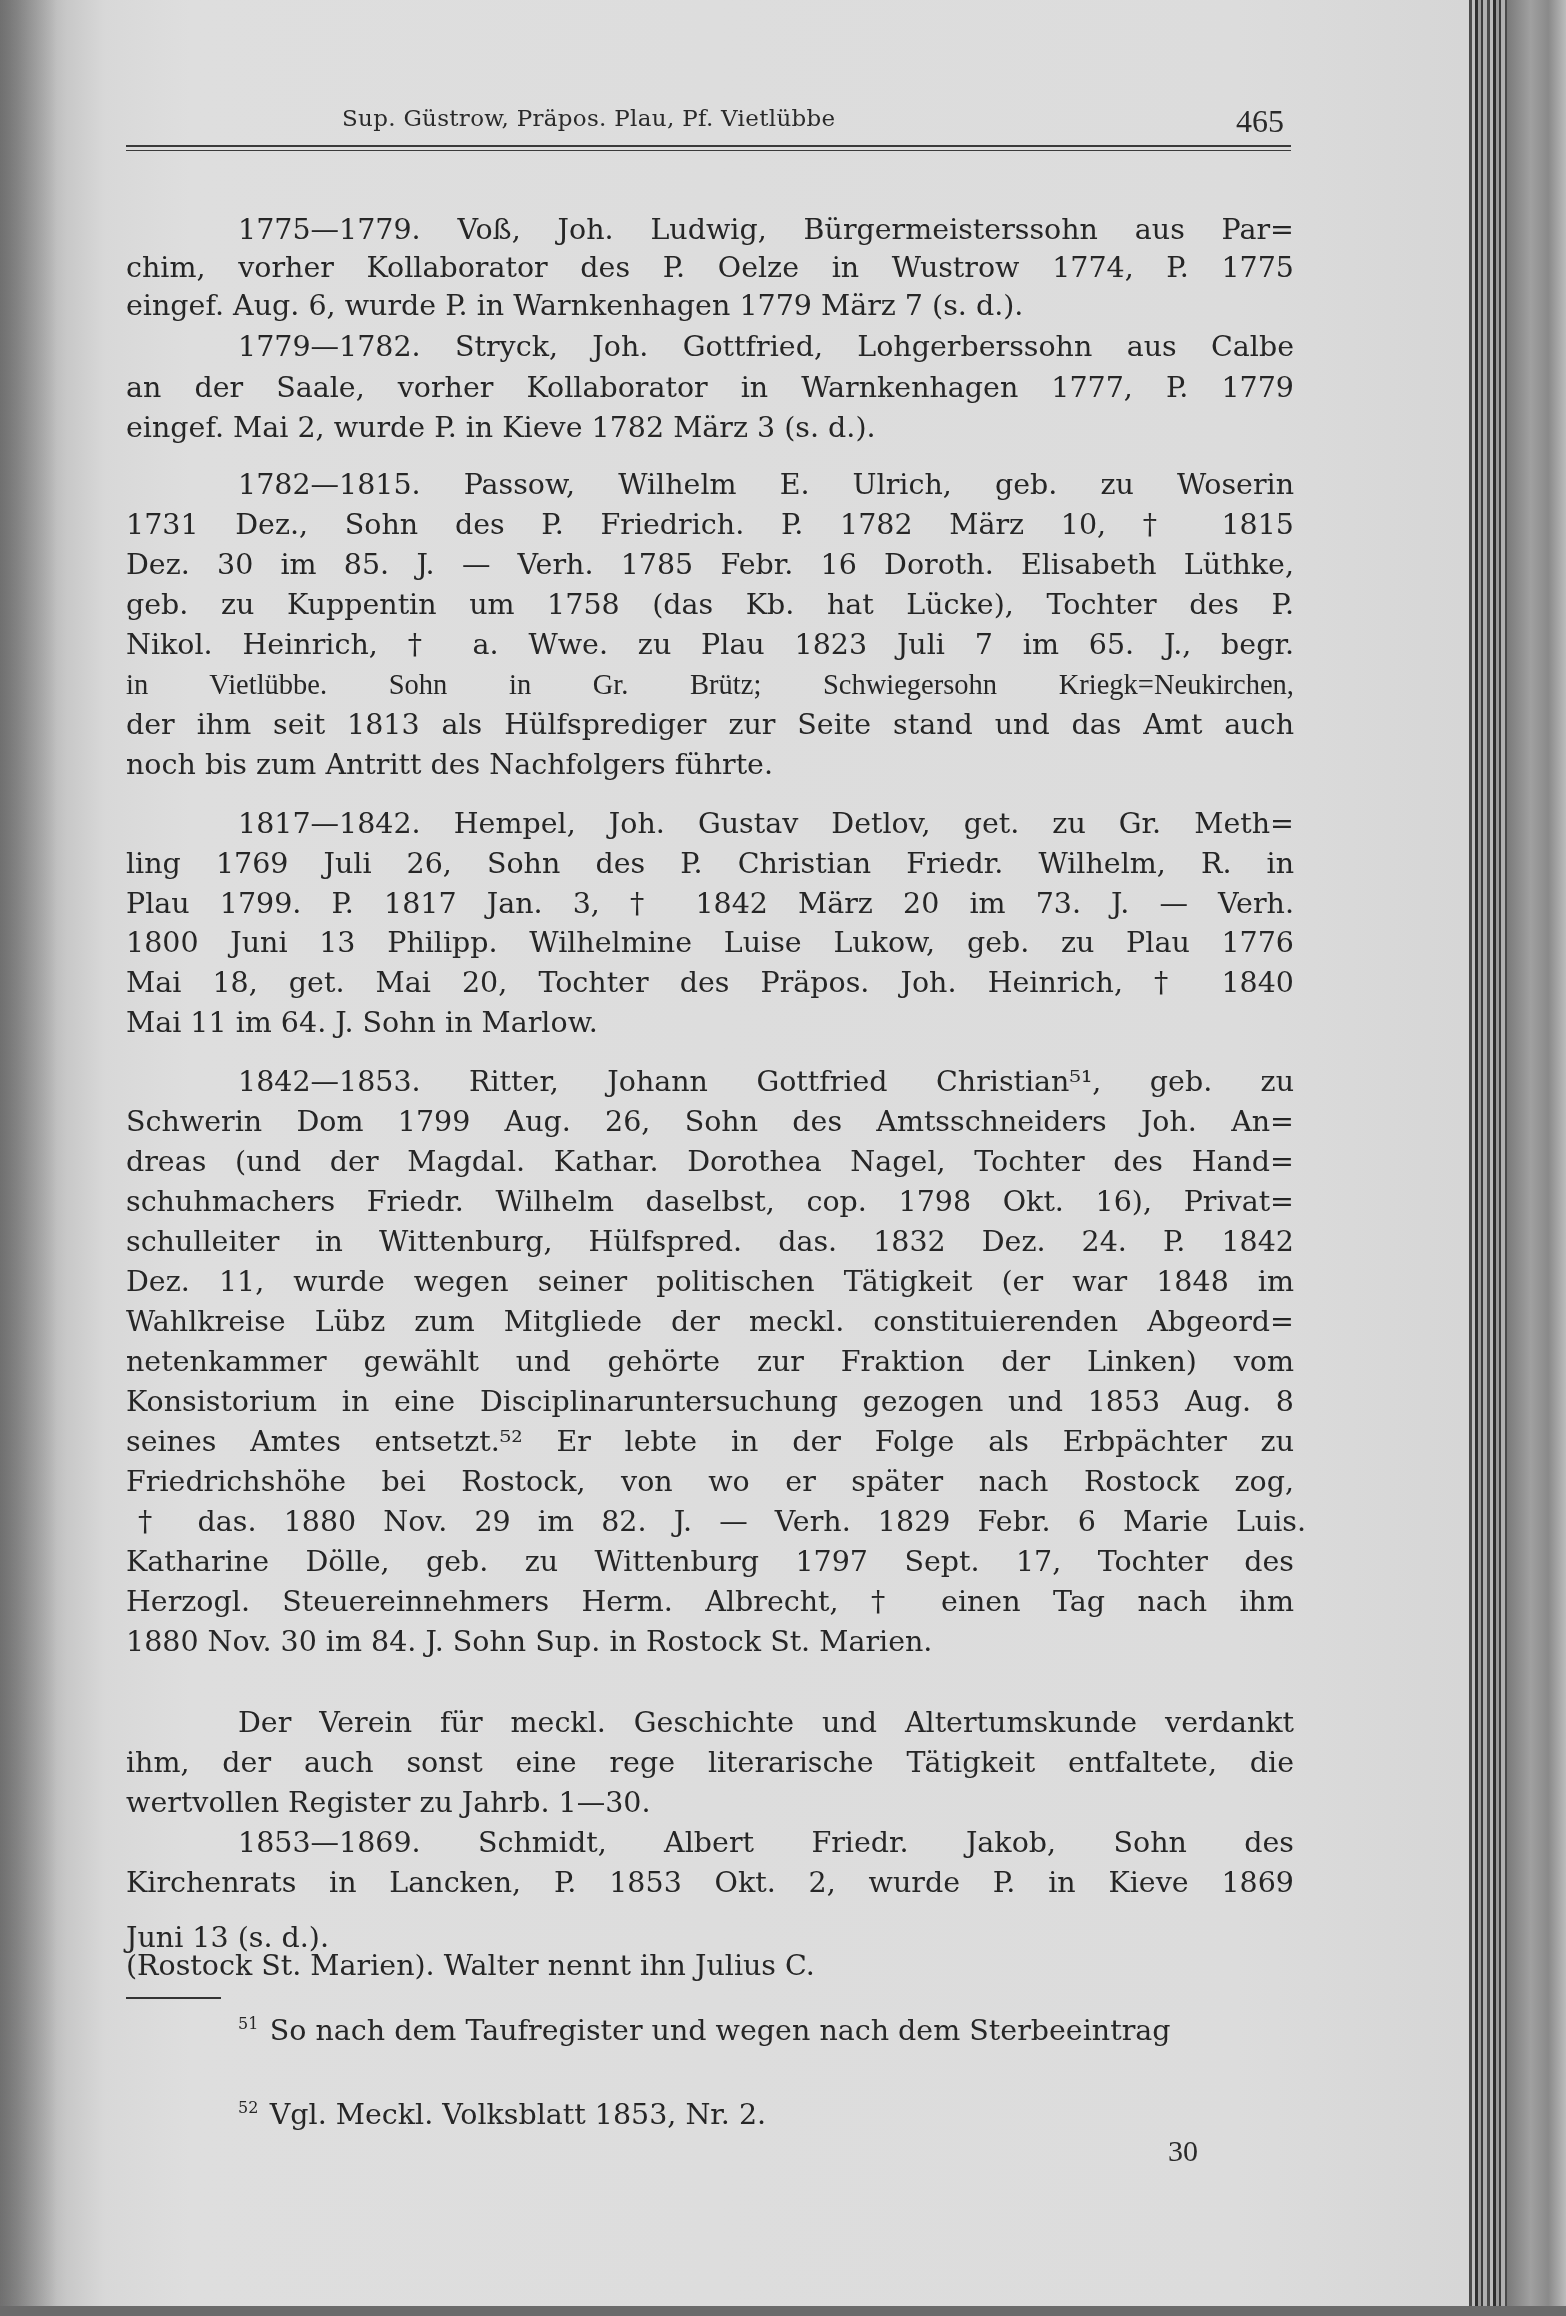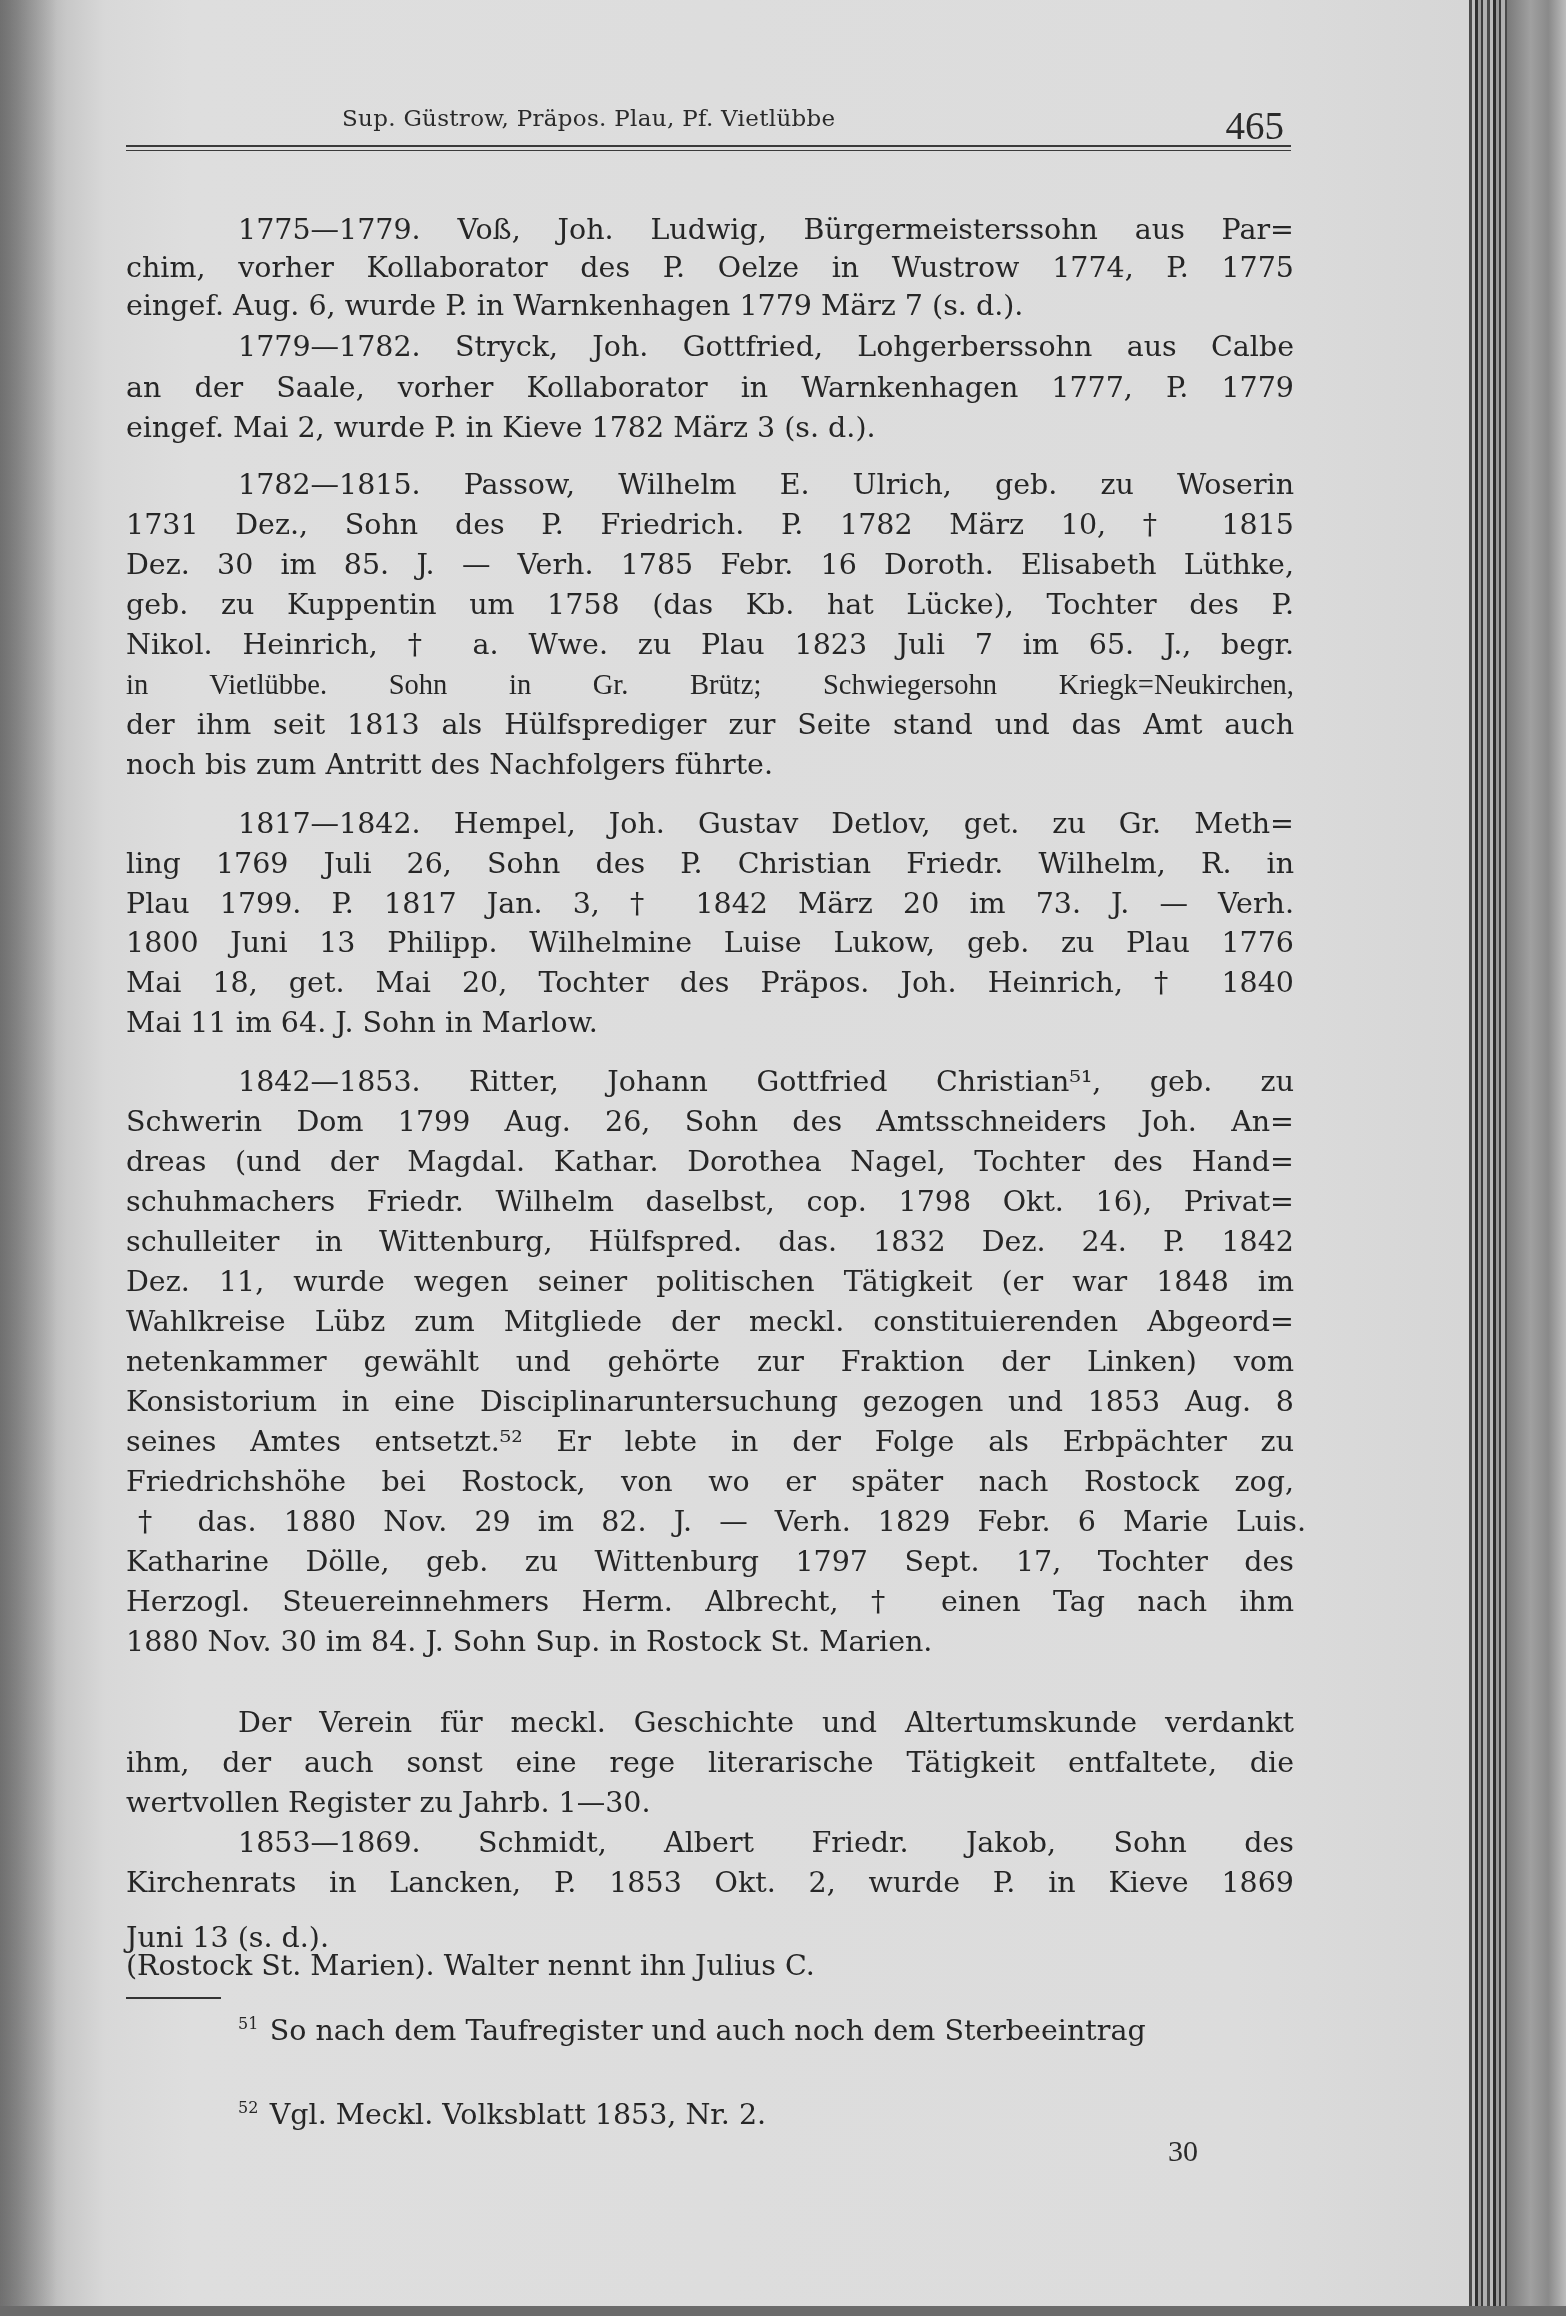--- a/index.html
+++ b/index.html
@@ -75,21 +75,21 @@
       font-family: "DejaVu Serif", serif;
       font-size: 23px;
       color: #2a2a2a;
       letter-spacing: 0.3px;
     }
     .running-head .pagenum {
       position: absolute;
       right: 19px;
       top: -1.9px;
       font-family: "Liberation Serif", serif;
-      font-size: 39px;
+      font-size: 32px;
       color: #2a2a2a;
     }
     .head-rule {
       position: absolute;
       left: 126px;
       width: 1165px;
       height: 1.9px;
       background: #3a3a3a;
     }
 
@@ -191,21 +191,21 @@
     <div class="text-line" style="top:1744px;">ihm, der auch sonst eine rege literarische Tätigkeit entfaltete, die</div>
     <div class="text-line last" style="top:1784px;">wertvollen Register zu Jahrb. 1—30.</div>
 
     <div class="text-line indent" style="top:1824px;">1853—1869. Schmidt, Albert Friedr. Jakob, Sohn des</div>
     <div class="text-line" style="top:1864px;">Kirchenrats in Lancken, P. 1853 Okt. 2, wurde P. in Kieve 1869</div>
     <div class="text-line last" style="top:1919px;">Juni 13 (s. d.).</div>
 
     <div class="footnote-rule"></div>
 
     <div class="footnote-line" style="left:238px; top:2005px;">
-      <span class="fnnum">51</span><span>So nach dem Taufregister und auch noch dem Sterbeeintrag</span>
+      <span class="fnnum">51</span><span>So nach dem Taufregister und wegen nach dem Sterbeeintrag</span>
     </div>
     <div class="footnote-line" style="left:126px; top:1947px;">(Rostock St. Marien). Walter nennt ihn Julius C.</div>
 
     <div class="footnote-line" style="left:238px; top:2089px;">
       <span class="fnnum">52</span><span>Vgl. Meckl. Volksblatt 1853, Nr. 2.</span>
     </div>
 
     <div class="signature">30</div>
   </div>
 

